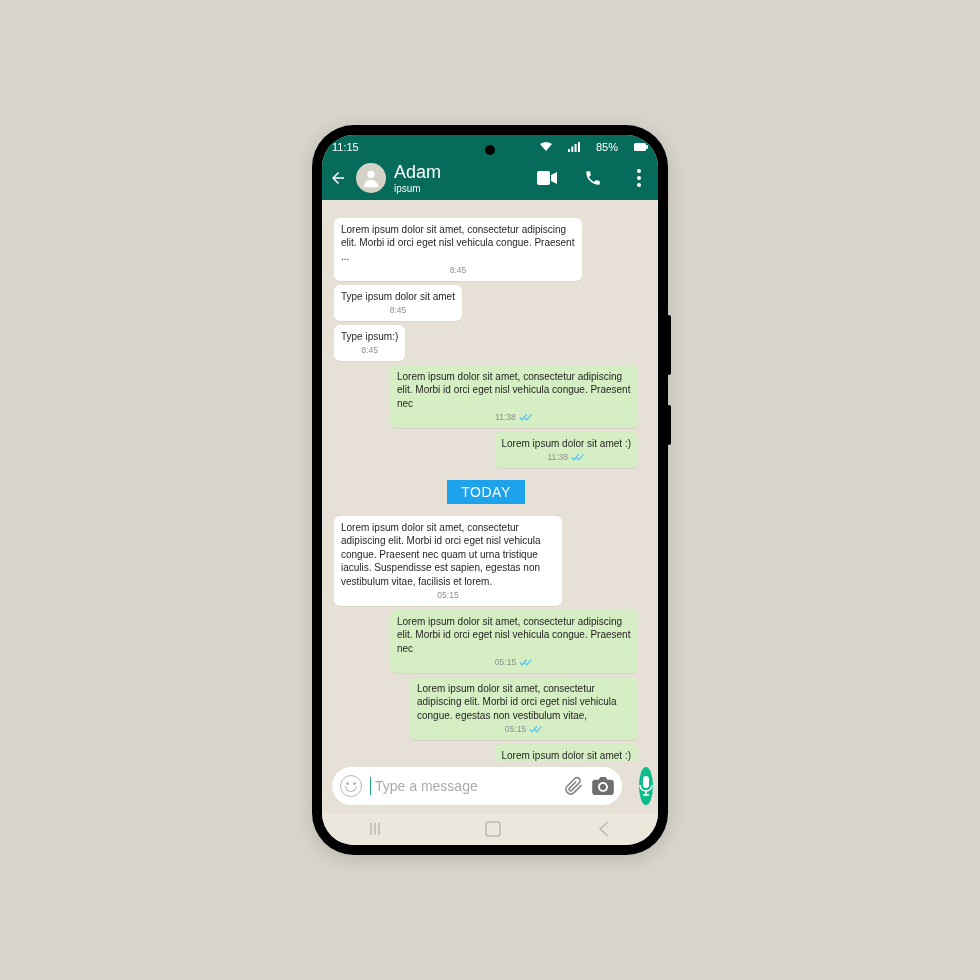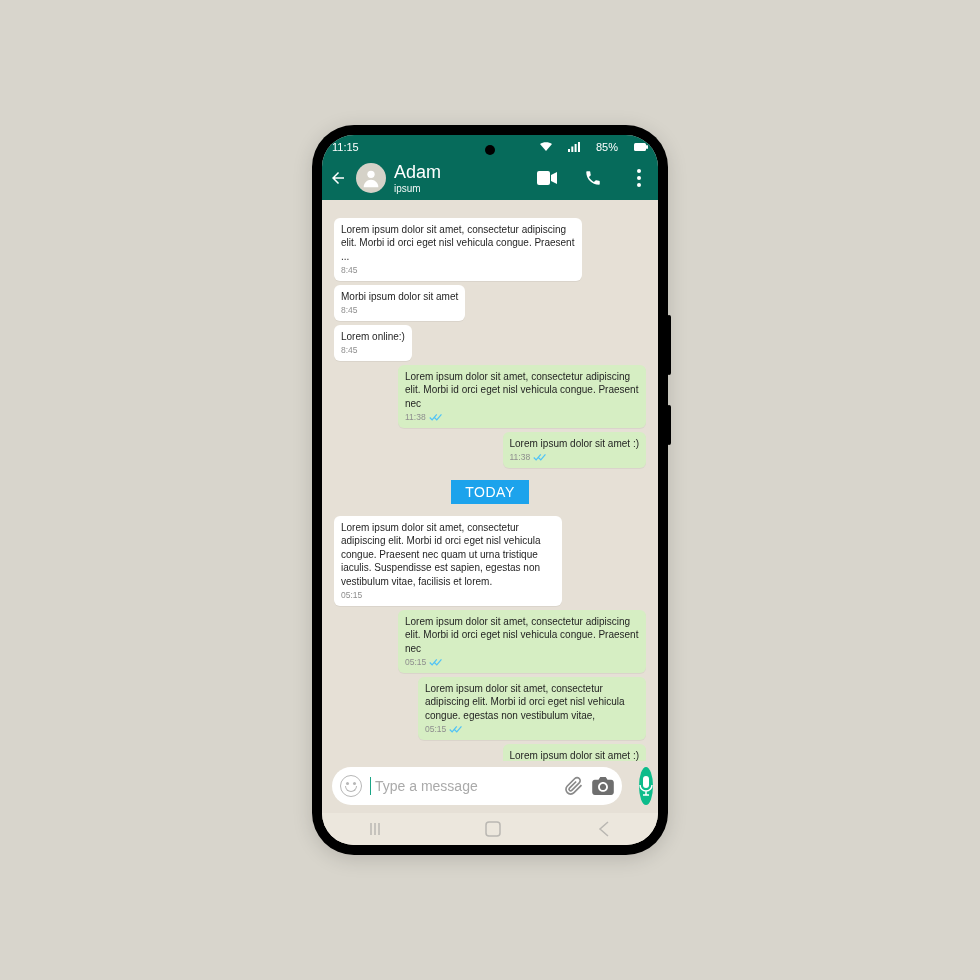--- a/index.html
+++ b/index.html
@@ -54,39 +54,39 @@
     background:#d5d2c8; display:flex;align-items:center;justify-content:center;
   }
   .name-block { flex:1; line-height:1.1; }
   .name { font-size: 18px; font-weight:400; }
   .status { font-size: 10px; opacity:.95; }
   .hicon { width:22px;height:22px; display:flex;align-items:center;justify-content:center; }
   .hgap { width:8px; }
 
   .chat-area {
     flex:1;
-    padding: 18px 10px 6px 10px;
+    padding: 18px 18px 6px 10px;
     overflow:hidden;
     display:flex; flex-direction:column; gap:4px;
     font-size: 10px;
     color:#1f1f1f;
     background:#e6e0d6;
   }
   .bubble {
     max-width: 248px;
     border-radius: 6px;
     padding: 5px 7px 4px 7px;
     position: relative;
     line-height:1.35;
     box-shadow: 0 1px 0 rgba(0,0,0,0.05);
   }
   .bubble.in { background:#fff; align-self:flex-start; margin-left:2px; }
   .bubble.out { background:#d6eec3; align-self:flex-end; margin-right:2px; }
   .bubble .meta {
-    display:flex; justify-content:flex-start; align-items:center;
+    display:flex; justify-content:center; align-items:center;
     gap:3px; margin-top:2px;
     font-size:8.5px; color:#8e8e8e;
   }
   .bubble.wide{ max-width: 228px;}
   .ticks { display:inline-flex; }
   .day-chip {
     align-self:center;
     background:#1ca3ec; color:#fff;
     padding:4px 14px; border-radius:0;
     font-size:14px; letter-spacing:.5px;
@@ -187,27 +187,27 @@
 
     <div class="chat-area">
       <div id="msgs1" style="display: flex; flex-direction: column; gap: 4px;">
           <div class="bubble in">
             <div>Lorem ipsum dolor sit amet, consectetur adipiscing elit. Morbi id orci eget nisl vehicula congue. Praesent ...</div>
             <div class="meta">
               <span>8:45</span>
             </div>
           </div>
           <div class="bubble in">
-            <div>Morbi ipsum dolor sit amet</div>
+            <div>Type ipsum dolor sit amet</div>
             <div class="meta">
               <span>8:45</span>
             </div>
           </div>
           <div class="bubble in">
-            <div>Lorem online:)</div>
+            <div>Type ipsum:)</div>
             <div class="meta">
               <span>8:45</span>
             </div>
           </div>
           <div class="bubble out">
             <div>Lorem ipsum dolor sit amet, consectetur adipiscing elit. Morbi id orci eget nisl vehicula congue. Praesent nec</div>
             <div class="meta">
               <span>11:38</span>
               <span class="ticks">
                 <svg width="14" height="9" viewBox="0 0 18 10">

